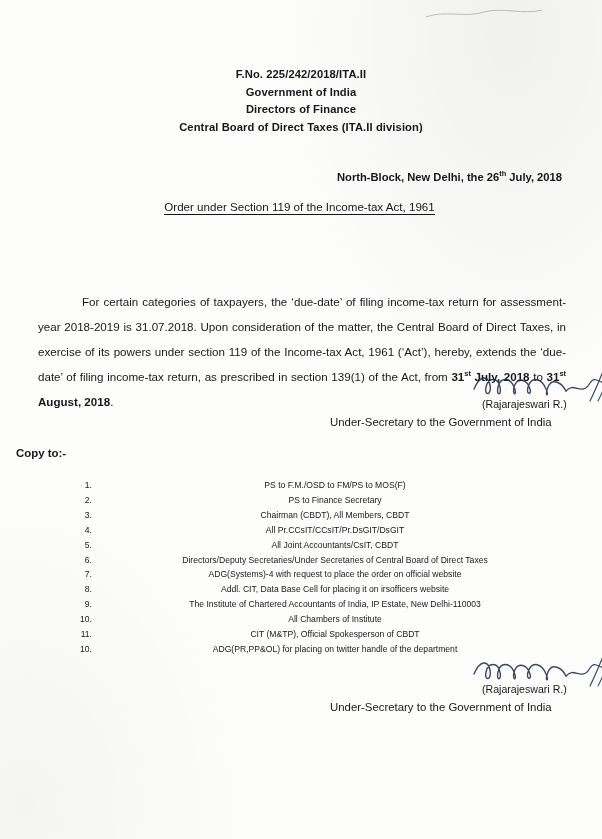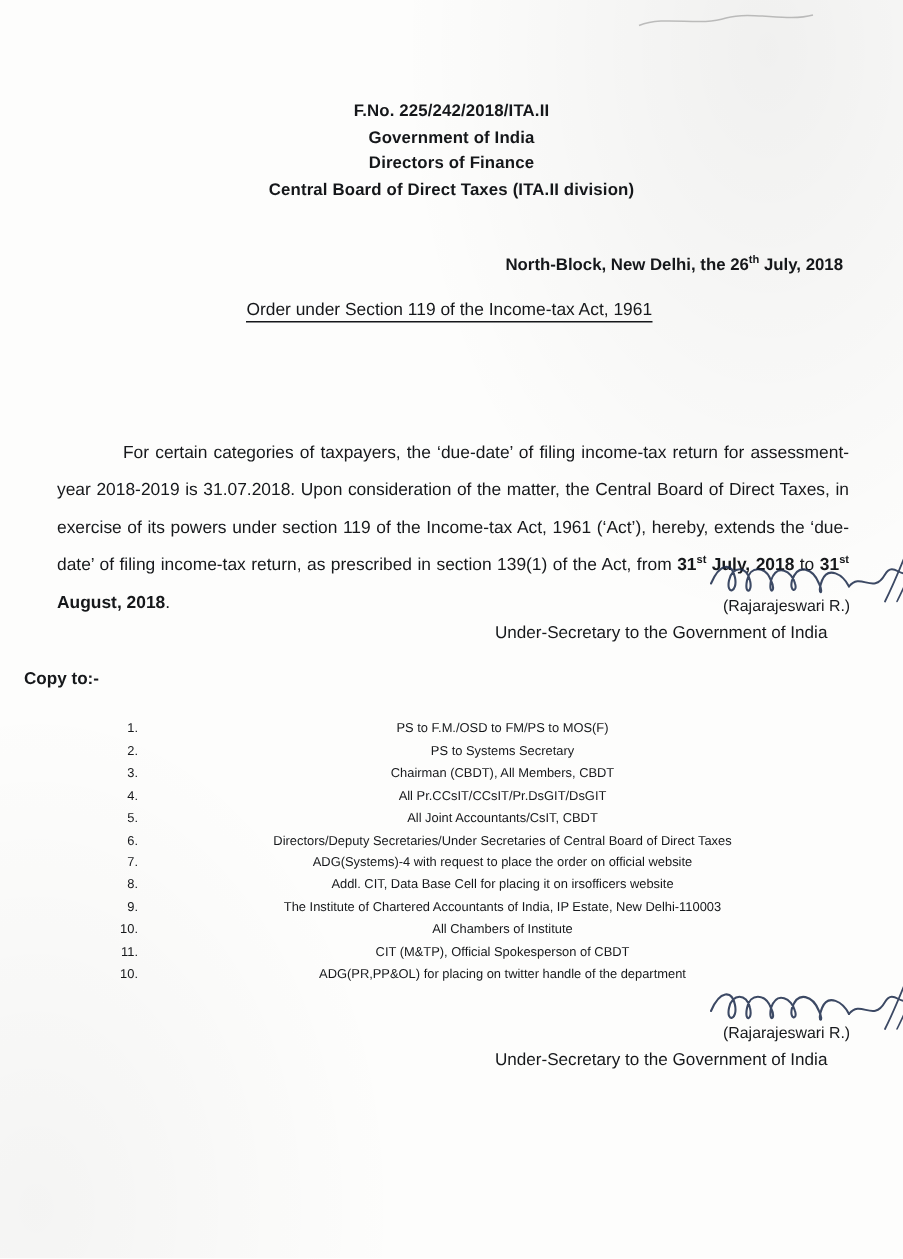--- a/index.html
+++ b/index.html
@@ -194,21 +194,21 @@
 
   <div class="copy-to">Copy to:-</div>
 
   <div class="copy-list">
     <div class="copy-row">
       <span class="copy-num">1.</span>
       <span class="copy-text">PS to F.M./OSD to FM/PS to MOS(F)</span>
     </div>
     <div class="copy-row">
       <span class="copy-num">2.</span>
-      <span class="copy-text">PS to Systems Secretary</span>
+      <span class="copy-text">PS to Finance Secretary</span>
     </div>
     <div class="copy-row">
       <span class="copy-num">3.</span>
       <span class="copy-text">Chairman (CBDT), All Members, CBDT</span>
     </div>
     <div class="copy-row">
       <span class="copy-num">4.</span>
       <span class="copy-text">All Pr.CCsIT/CCsIT/Pr.DsGIT/DsGIT</span>
     </div>
     <div class="copy-row">

